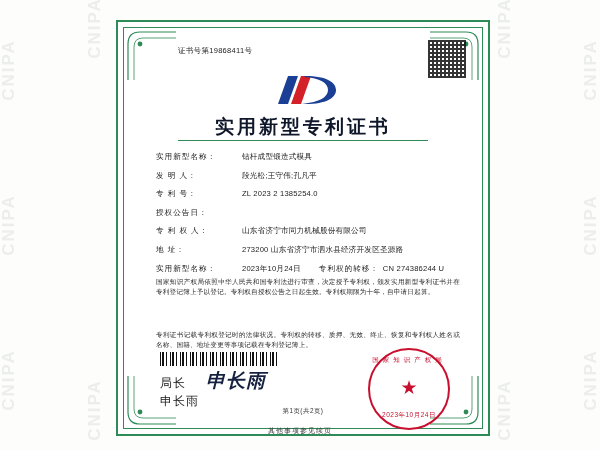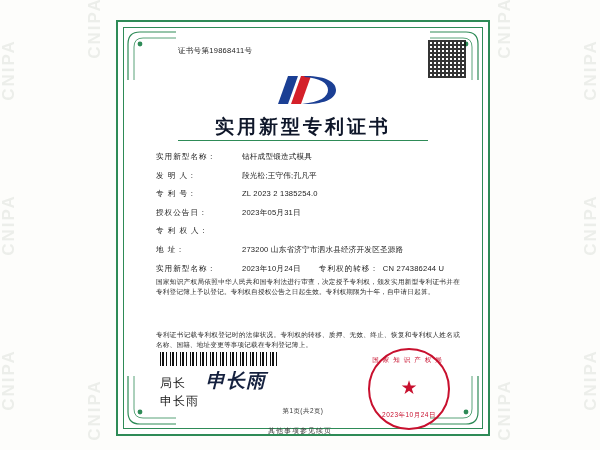--- a/index.html
+++ b/index.html
@@ -265,24 +265,24 @@
       <div class="frow">
         <div class="flabel">发 明 人：</div>
         <div class="fvalue">段光松;王守伟;孔凡平</div>
       </div>
       <div class="frow">
         <div class="flabel">专 利 号：</div>
         <div class="fvalue">ZL 2023 2 1385254.0</div>
       </div>
       <div class="frow">
         <div class="flabel">授权公告日：</div>
-        <div class="fvalue">2023年05月31日</div>
       </div>
       <div class="frow">
         <div class="flabel">专 利 权 人：</div>
+        <div class="fvalue">山东省济宁市同力机械股份有限公司</div>
       </div>
       <div class="frow">
         <div class="flabel">地        址：</div>
         <div class="fvalue">273200 山东省济宁市泗水县经济开发区圣源路</div>
       </div>
       <div class="frow two">
         <div class="flabel">实用新型名称：</div>
         <div class="fvalue">2023年10月24日</div>
         <div class="sep"></div>
         <div class="flabel2">专利权的转移：</div>

